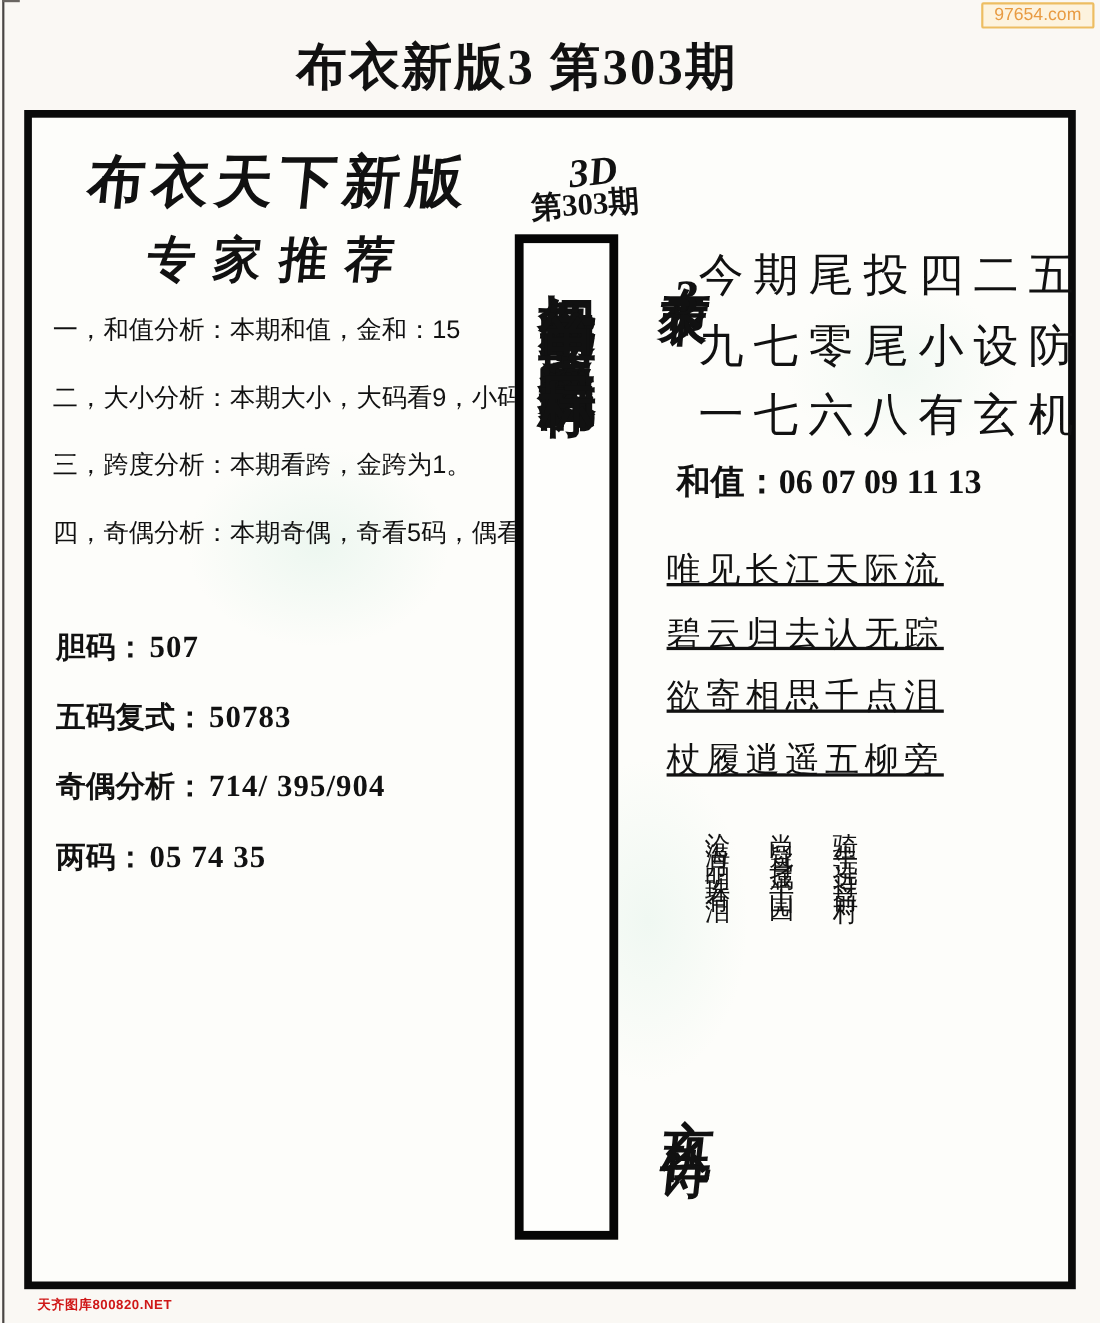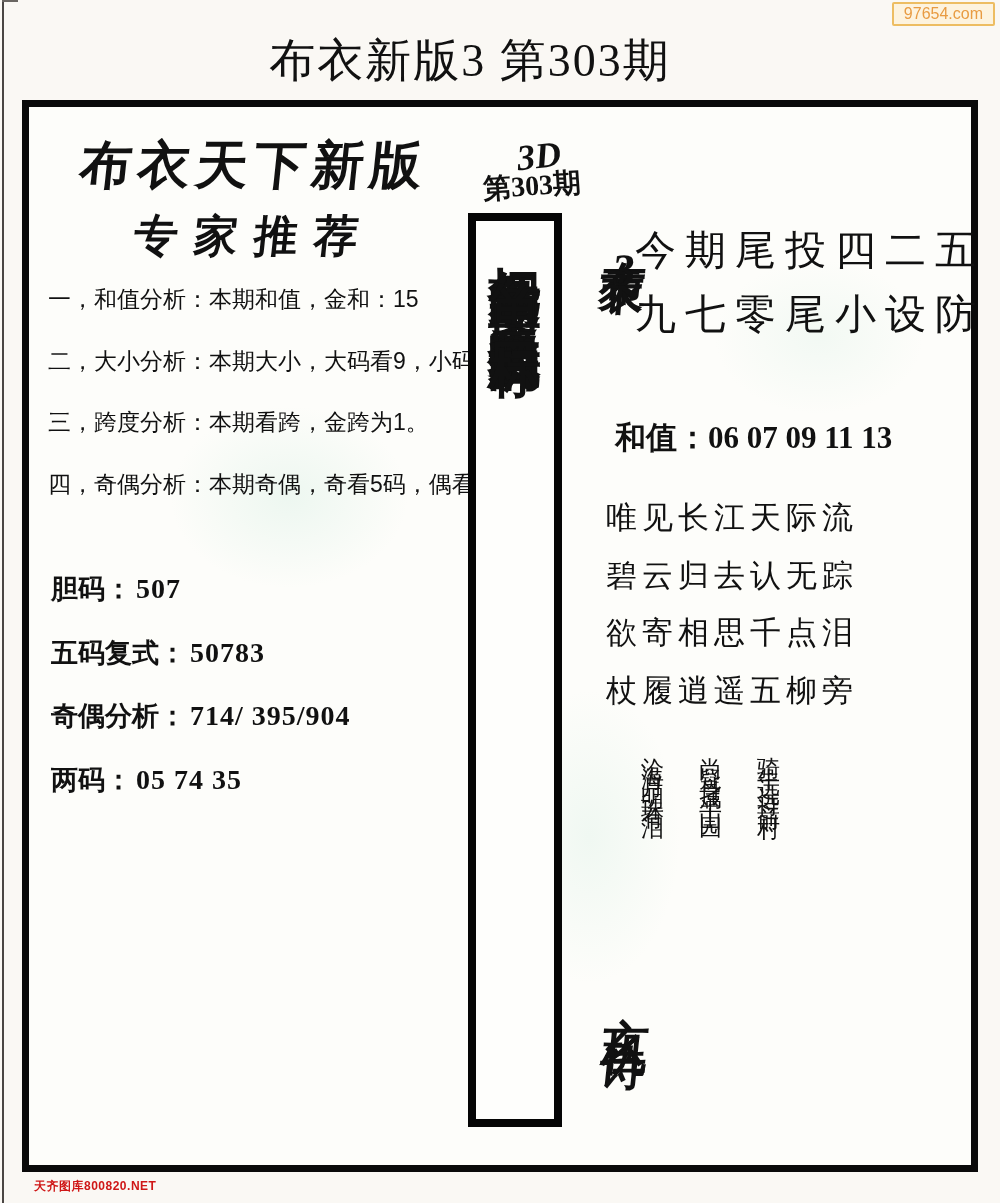--- a/index.html
+++ b/index.html
@@ -16,21 +16,21 @@
 
   .site-badge{
     position:absolute;top:2px;right:5px;
     border:2px solid #edbd62;background:#fdf3de;
     color:#e89b42;font-family:"Liberation Sans",sans-serif;
     font-size:16px;padding:1px 10px;border-radius:2px;
   }
 
   .page-title{
     position:absolute;top:30px;left:0;width:940px;text-align:center;
-    font-size:46px;font-weight:normal;letter-spacing:2px;
+    font-size:46px;font-weight:bold;letter-spacing:2px;
   }
 
   .frame{
     position:absolute;left:22px;top:100px;width:956px;height:1072px;
     box-sizing:border-box;border:7px solid #0a0a0a;background:#fdfdfa;
     background-image:
       radial-gradient(closest-side, rgba(180,225,205,0.22), rgba(180,225,205,0) 70%),
       radial-gradient(closest-side, rgba(180,225,205,0.18), rgba(180,225,205,0) 70%),
       radial-gradient(closest-side, rgba(180,225,205,0.15), rgba(180,225,205,0) 70%);
     background-repeat:no-repeat;
@@ -89,21 +89,21 @@
   .tips{
     left:606px;top:112px;width:340px;
     font-size:41px;letter-spacing:9px;line-height:63.5px;white-space:nowrap;
   }
   .sum-line{
     left:586px;top:310px;width:370px;
     font-size:31px;font-weight:bold;white-space:nowrap;
   }
   .poem{
     left:577px;top:382px;width:320px;
-    font-size:31px;letter-spacing:5px;line-height:57.5px;white-space:nowrap;
+    font-size:31px;letter-spacing:5px;line-height:57.5px;white-space:nowrap;text-decoration:underline;
   }
   .verses{
     left:608px;top:632px;height:235px;
     display:flex;flex-direction:row;gap:27px;
   }
   .verse-col{
     writing-mode:vertical-rl;text-orientation:upright;
     font-size:23px;letter-spacing:10px;
   }
   .mystery-label{
@@ -171,20 +171,21 @@
     <div class="slogan-text">
       <span>把复杂的变简单</span><span class="slogan-gap"></span><span>中大奖是我们的目标</span>
     </div>
   </div>
 
   <div class="brand-col vert callig">布衣天下3</div>
 
   <div class="tips">
     <div>今期尾投四二五</div>
     <div>九七零尾小设防</div>
+    <div>一七六八有玄机</div>
   </div>
 
   <div class="sum-line">
     <span>和值：</span><span>06 07 09 11 13</span>
   </div>
 
   <div class="poem">
     <div>唯见长江天际流</div>
     <div>碧云归去认无踪</div>
     <div>欲寄相思千点泪</div>

